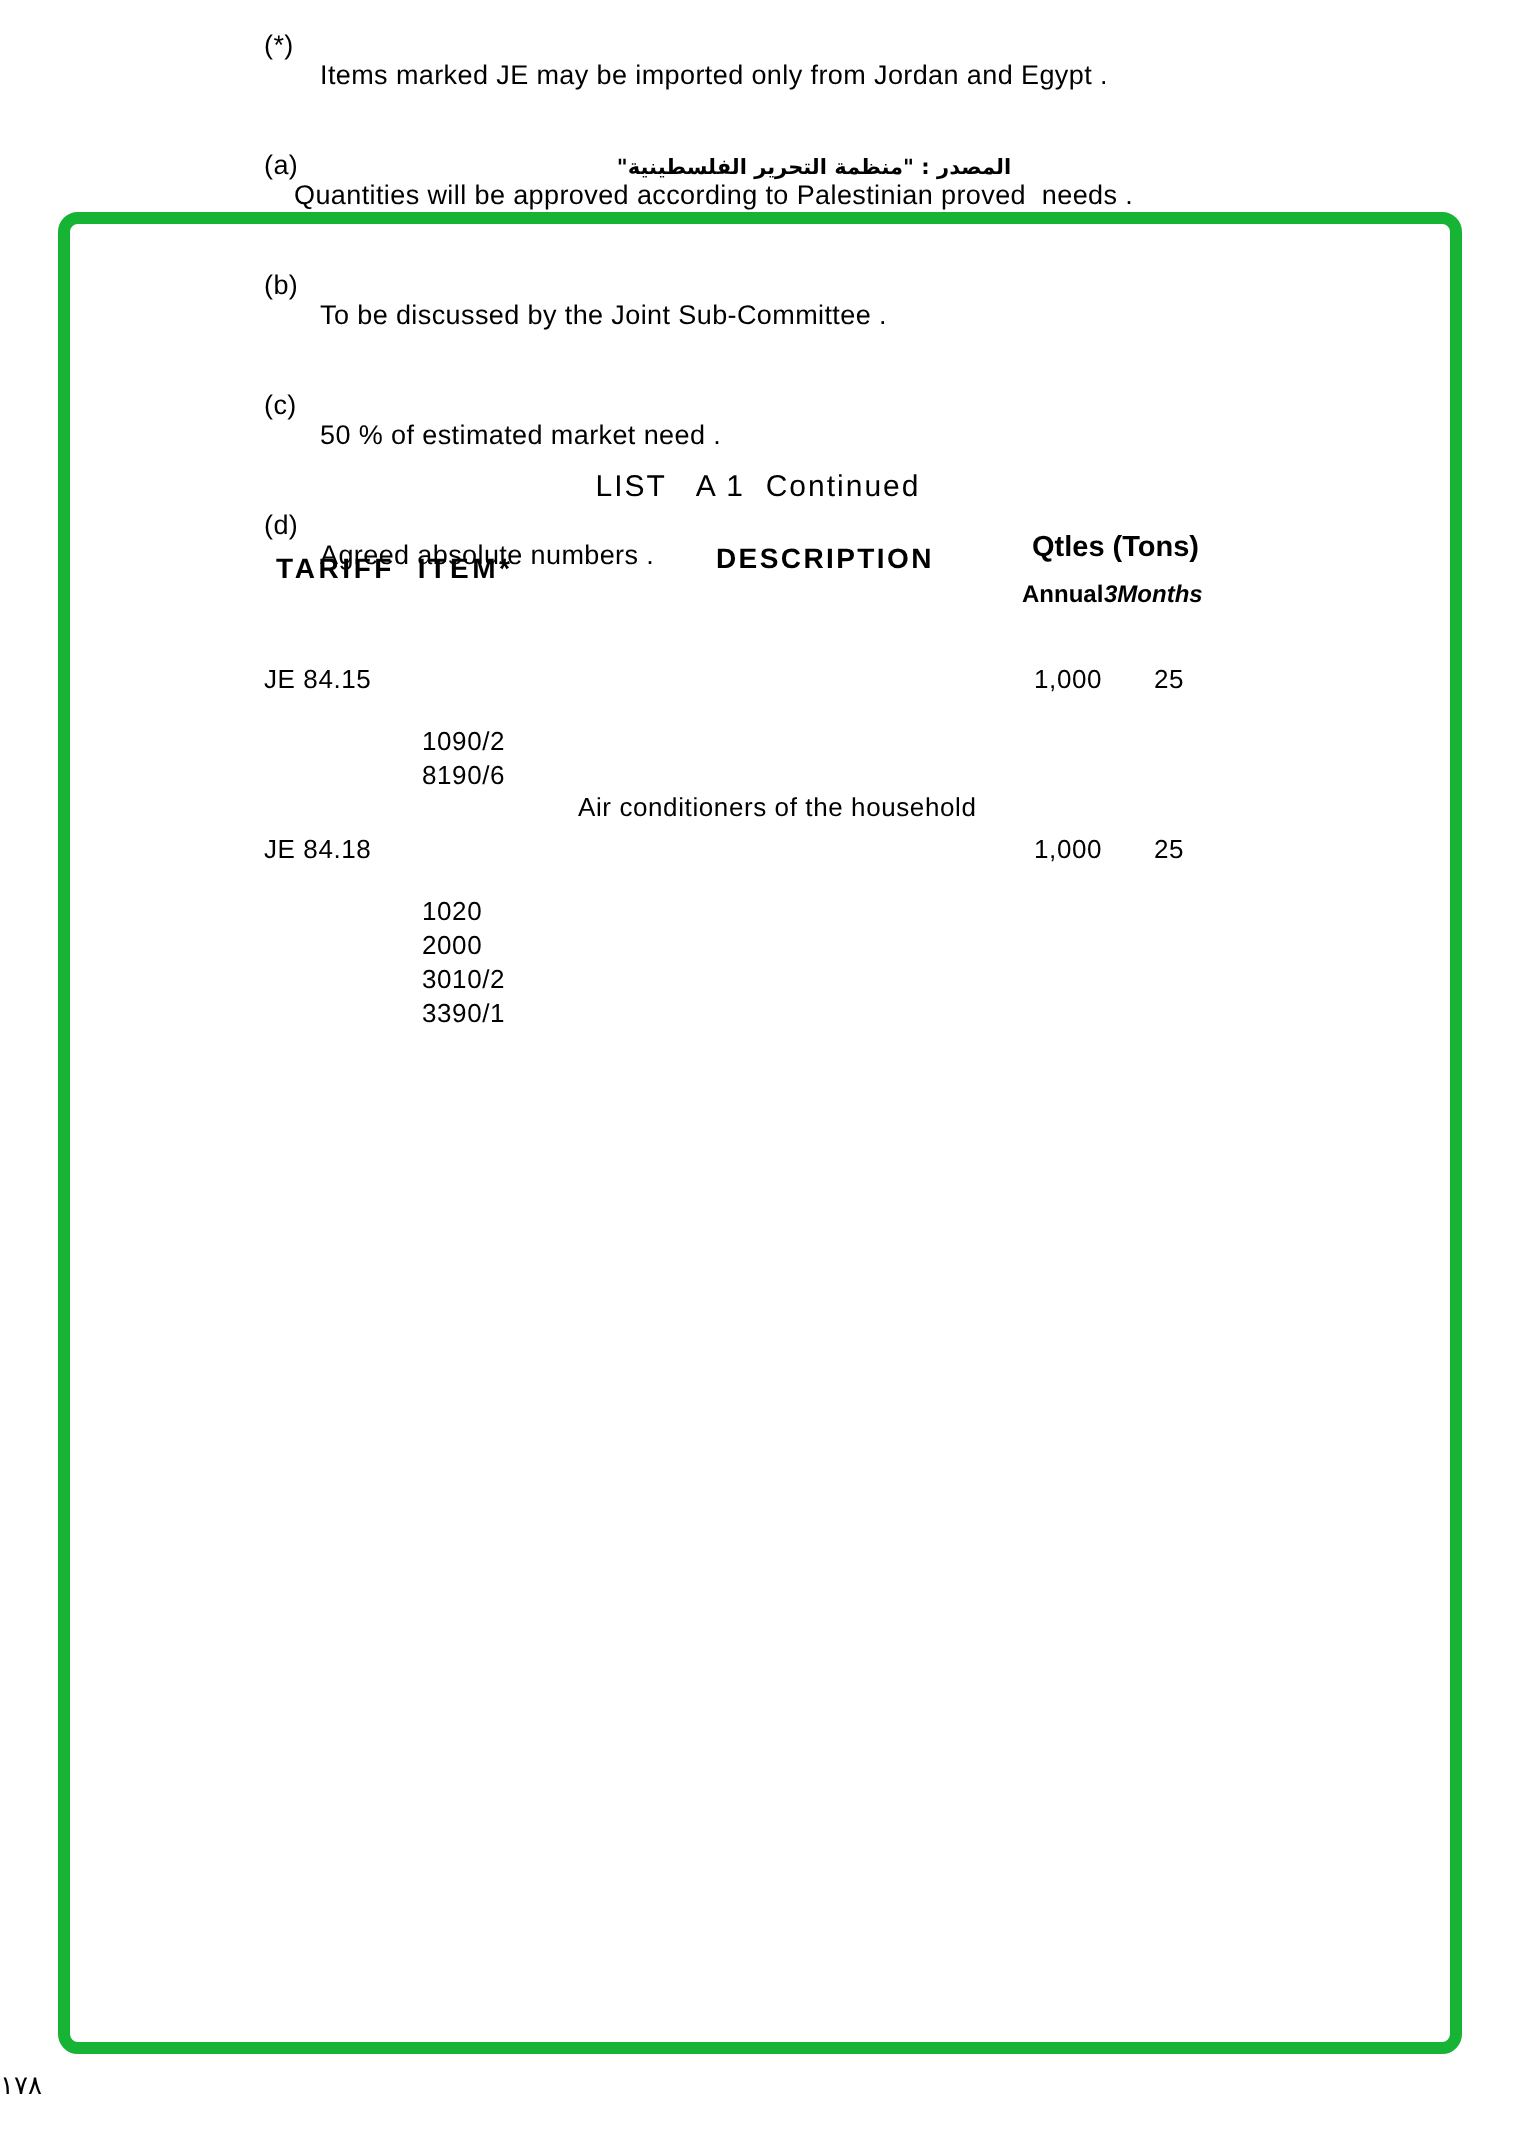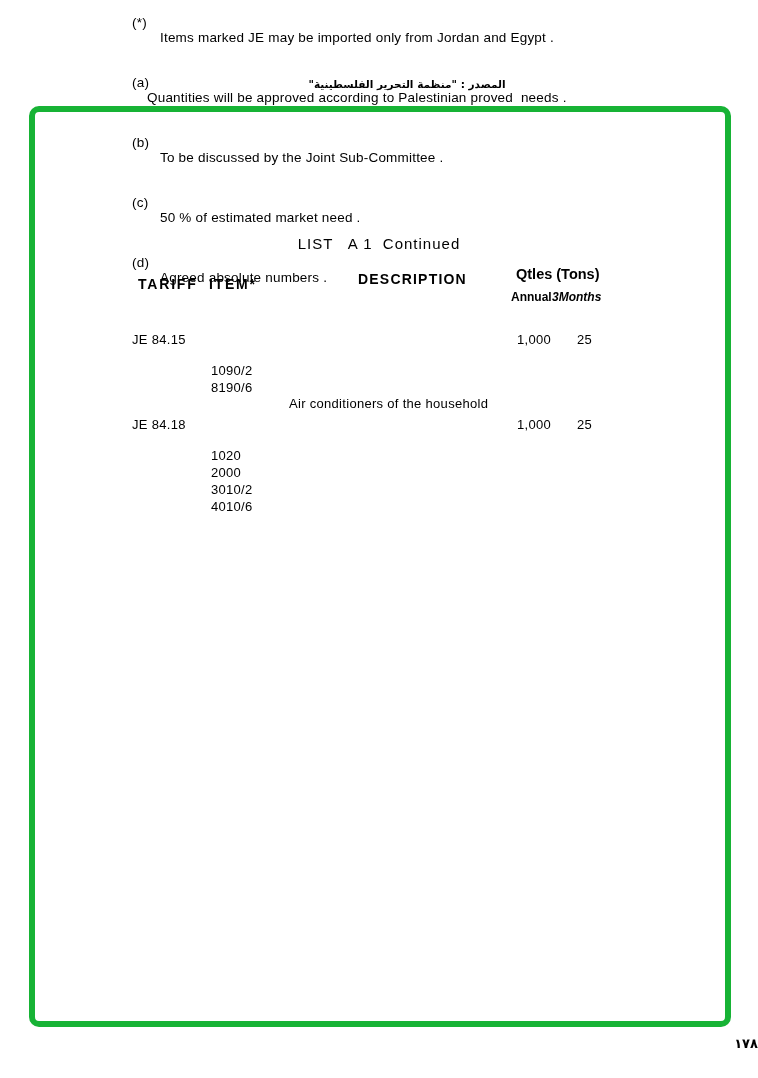--- a/index.html
+++ b/index.html
@@ -95,23 +95,23 @@
   .note-star { top: 596px; }
   .note-a { top: 629px; }
   .note-b { top: 661px; }
   .note-c { top: 697px; }
   .note-d { top: 731px; }
   .note-a .note-text { left: 147px; }
 
   
   .page-number {
     top: 1036px; left: 0; right: 0;
-    text-align: right;
+    text-align: left;
     font-family: "DejaVu Sans", sans-serif;
-    font-weight: bold;
+    font-weight: normal;
     font-size: 13px;
     letter-spacing: 2px;
   }
 </style>
 </head>
 <body>
 
 <div class="page">
 
   <div class="abs source-line">المصدر :  "منظمة التحرير الفلسطينية"</div>
@@ -137,21 +137,21 @@
     <div>8190/6</div>
   </div>
 
   <div class="abs cell row2-tariff">JE 84.18</div>
   <div class="abs cell row2-annual">1,000</div>
   <div class="abs cell row2-3m">25</div>
   <div class="abs cell row2-subs">
     <div>1020</div>
     <div>2000</div>
     <div>3010/2</div>
-    <div>4010/6</div>
+    <div>3390/1</div>
   </div>
 
   <div class="note note-star">
     <span class="note-marker">(*)</span>
     <span class="note-text">Items marked JE may be imported only from Jordan and Egypt .</span>
   </div>
   <div class="note note-a">
     <span class="note-marker">(a)</span>
     <span class="note-text">Quantities will be approved according to Palestinian proved  needs .</span>
   </div>

